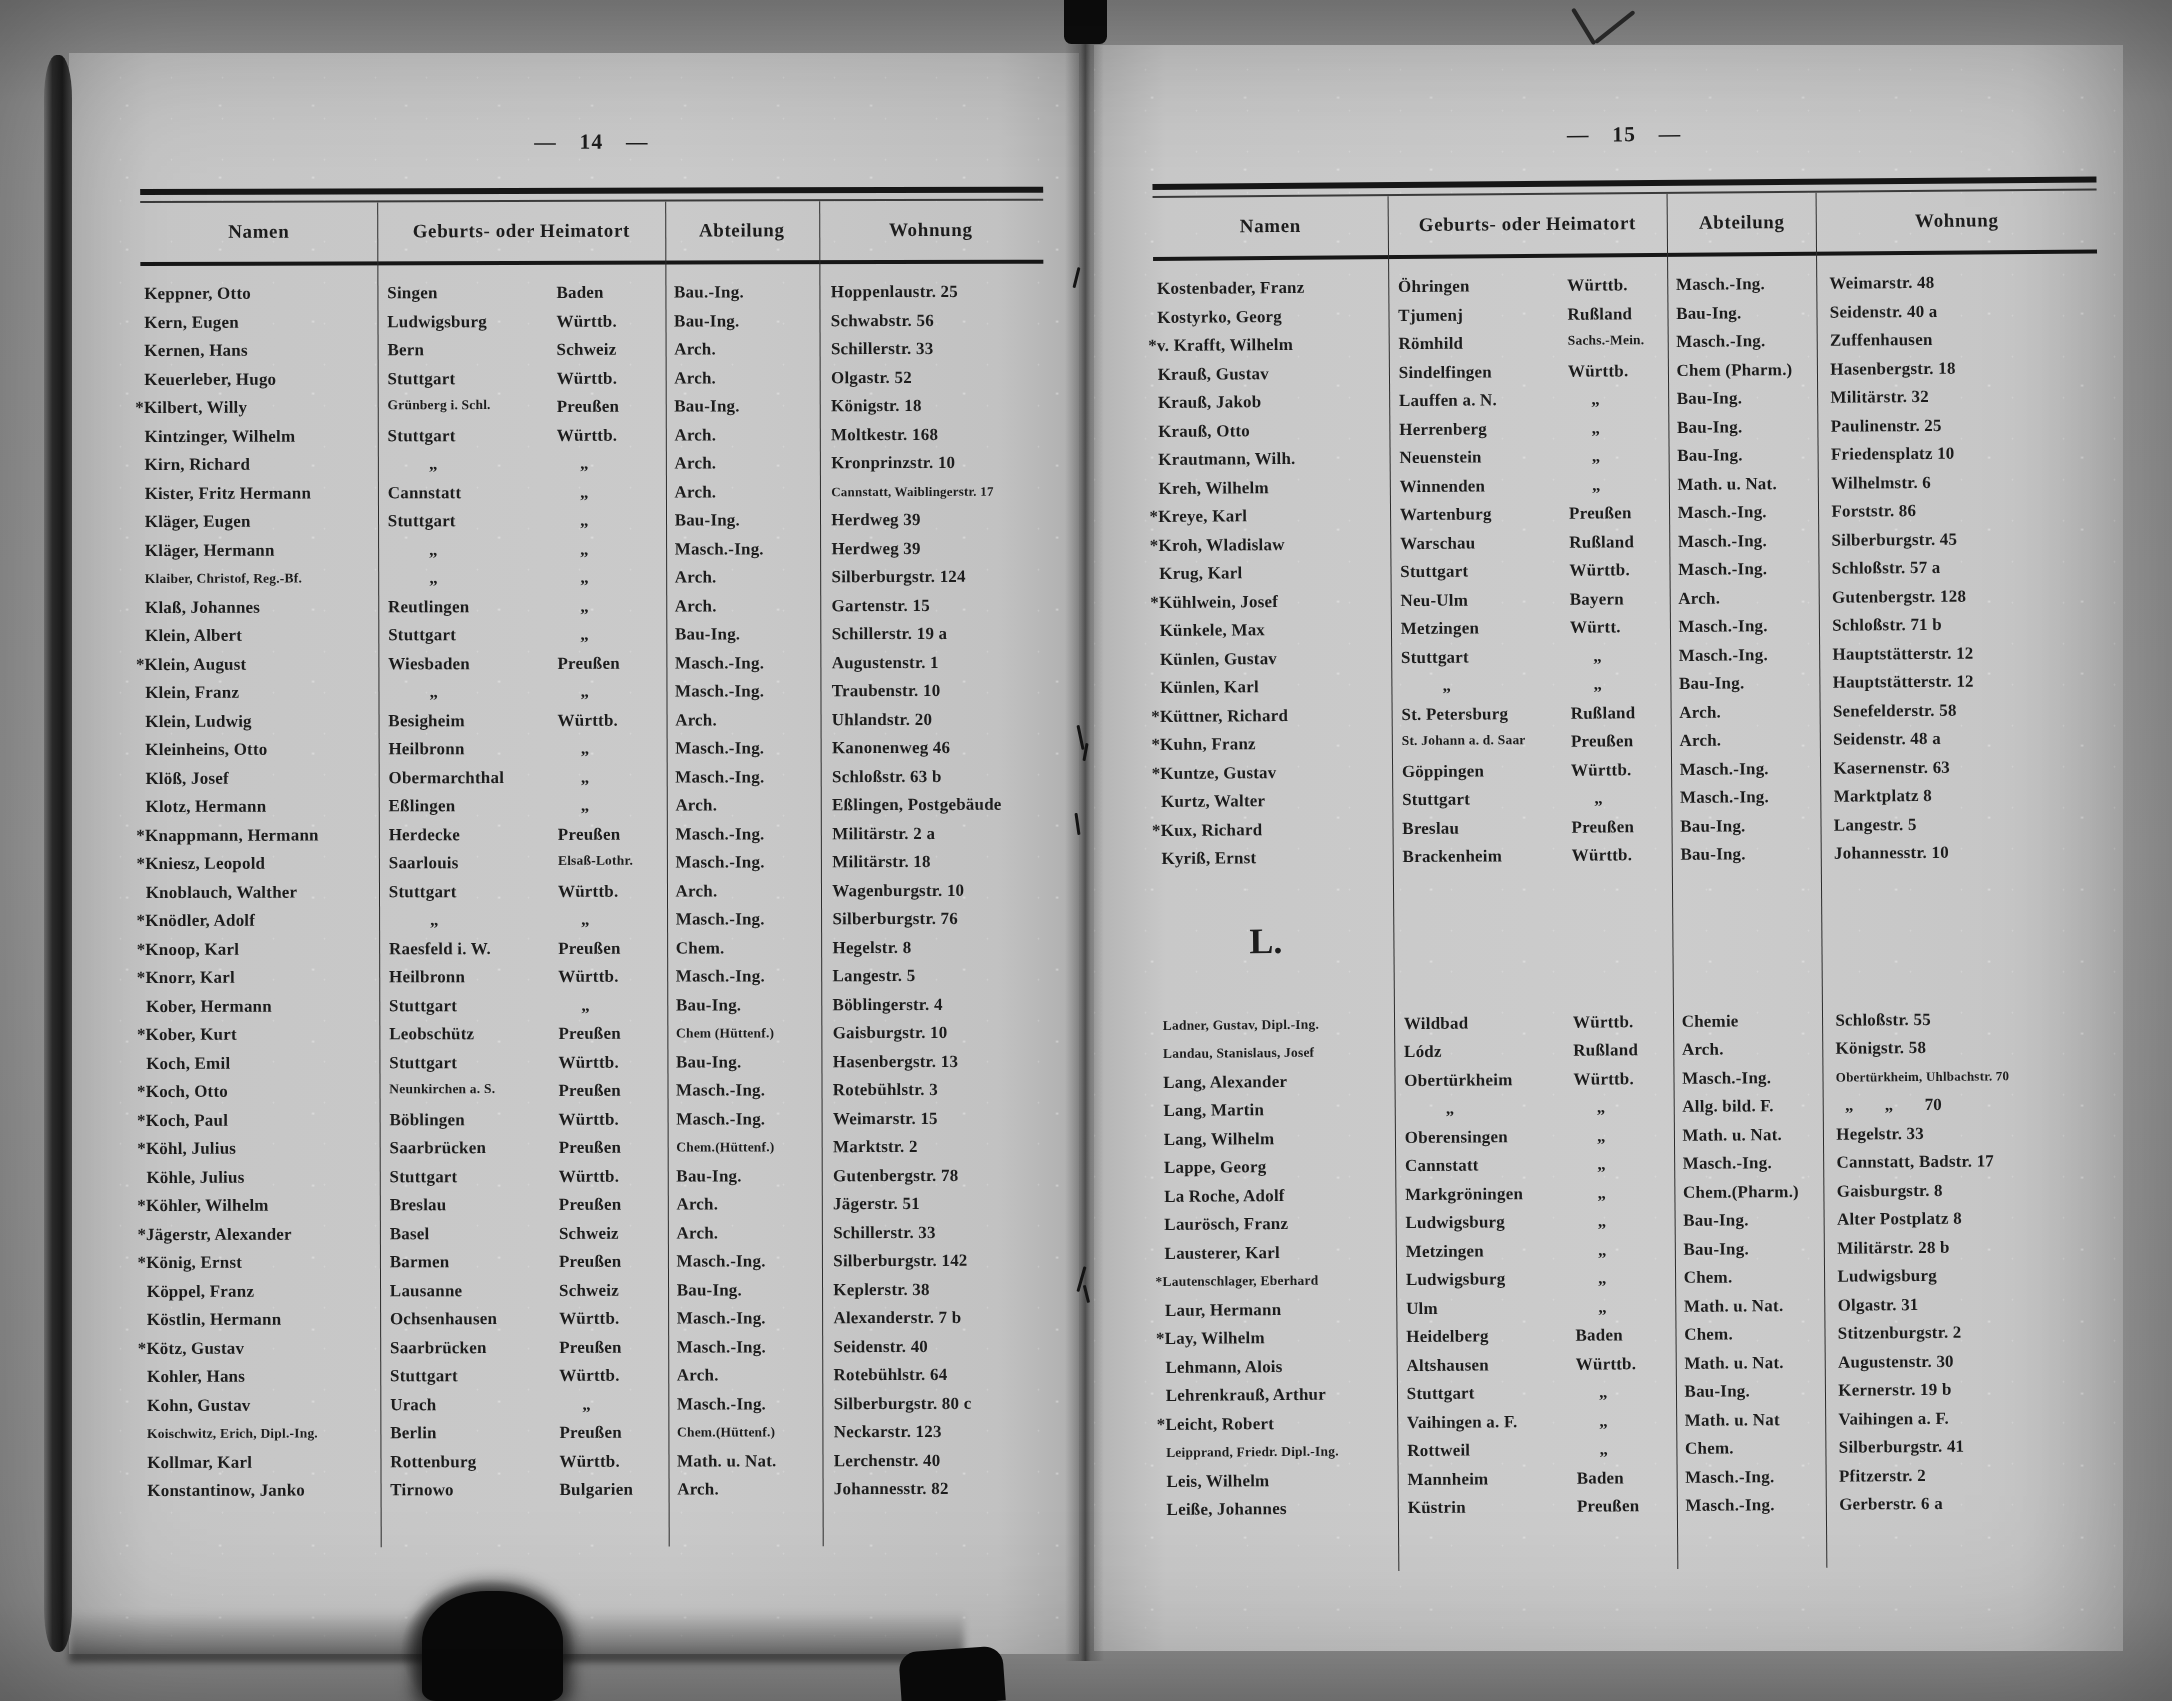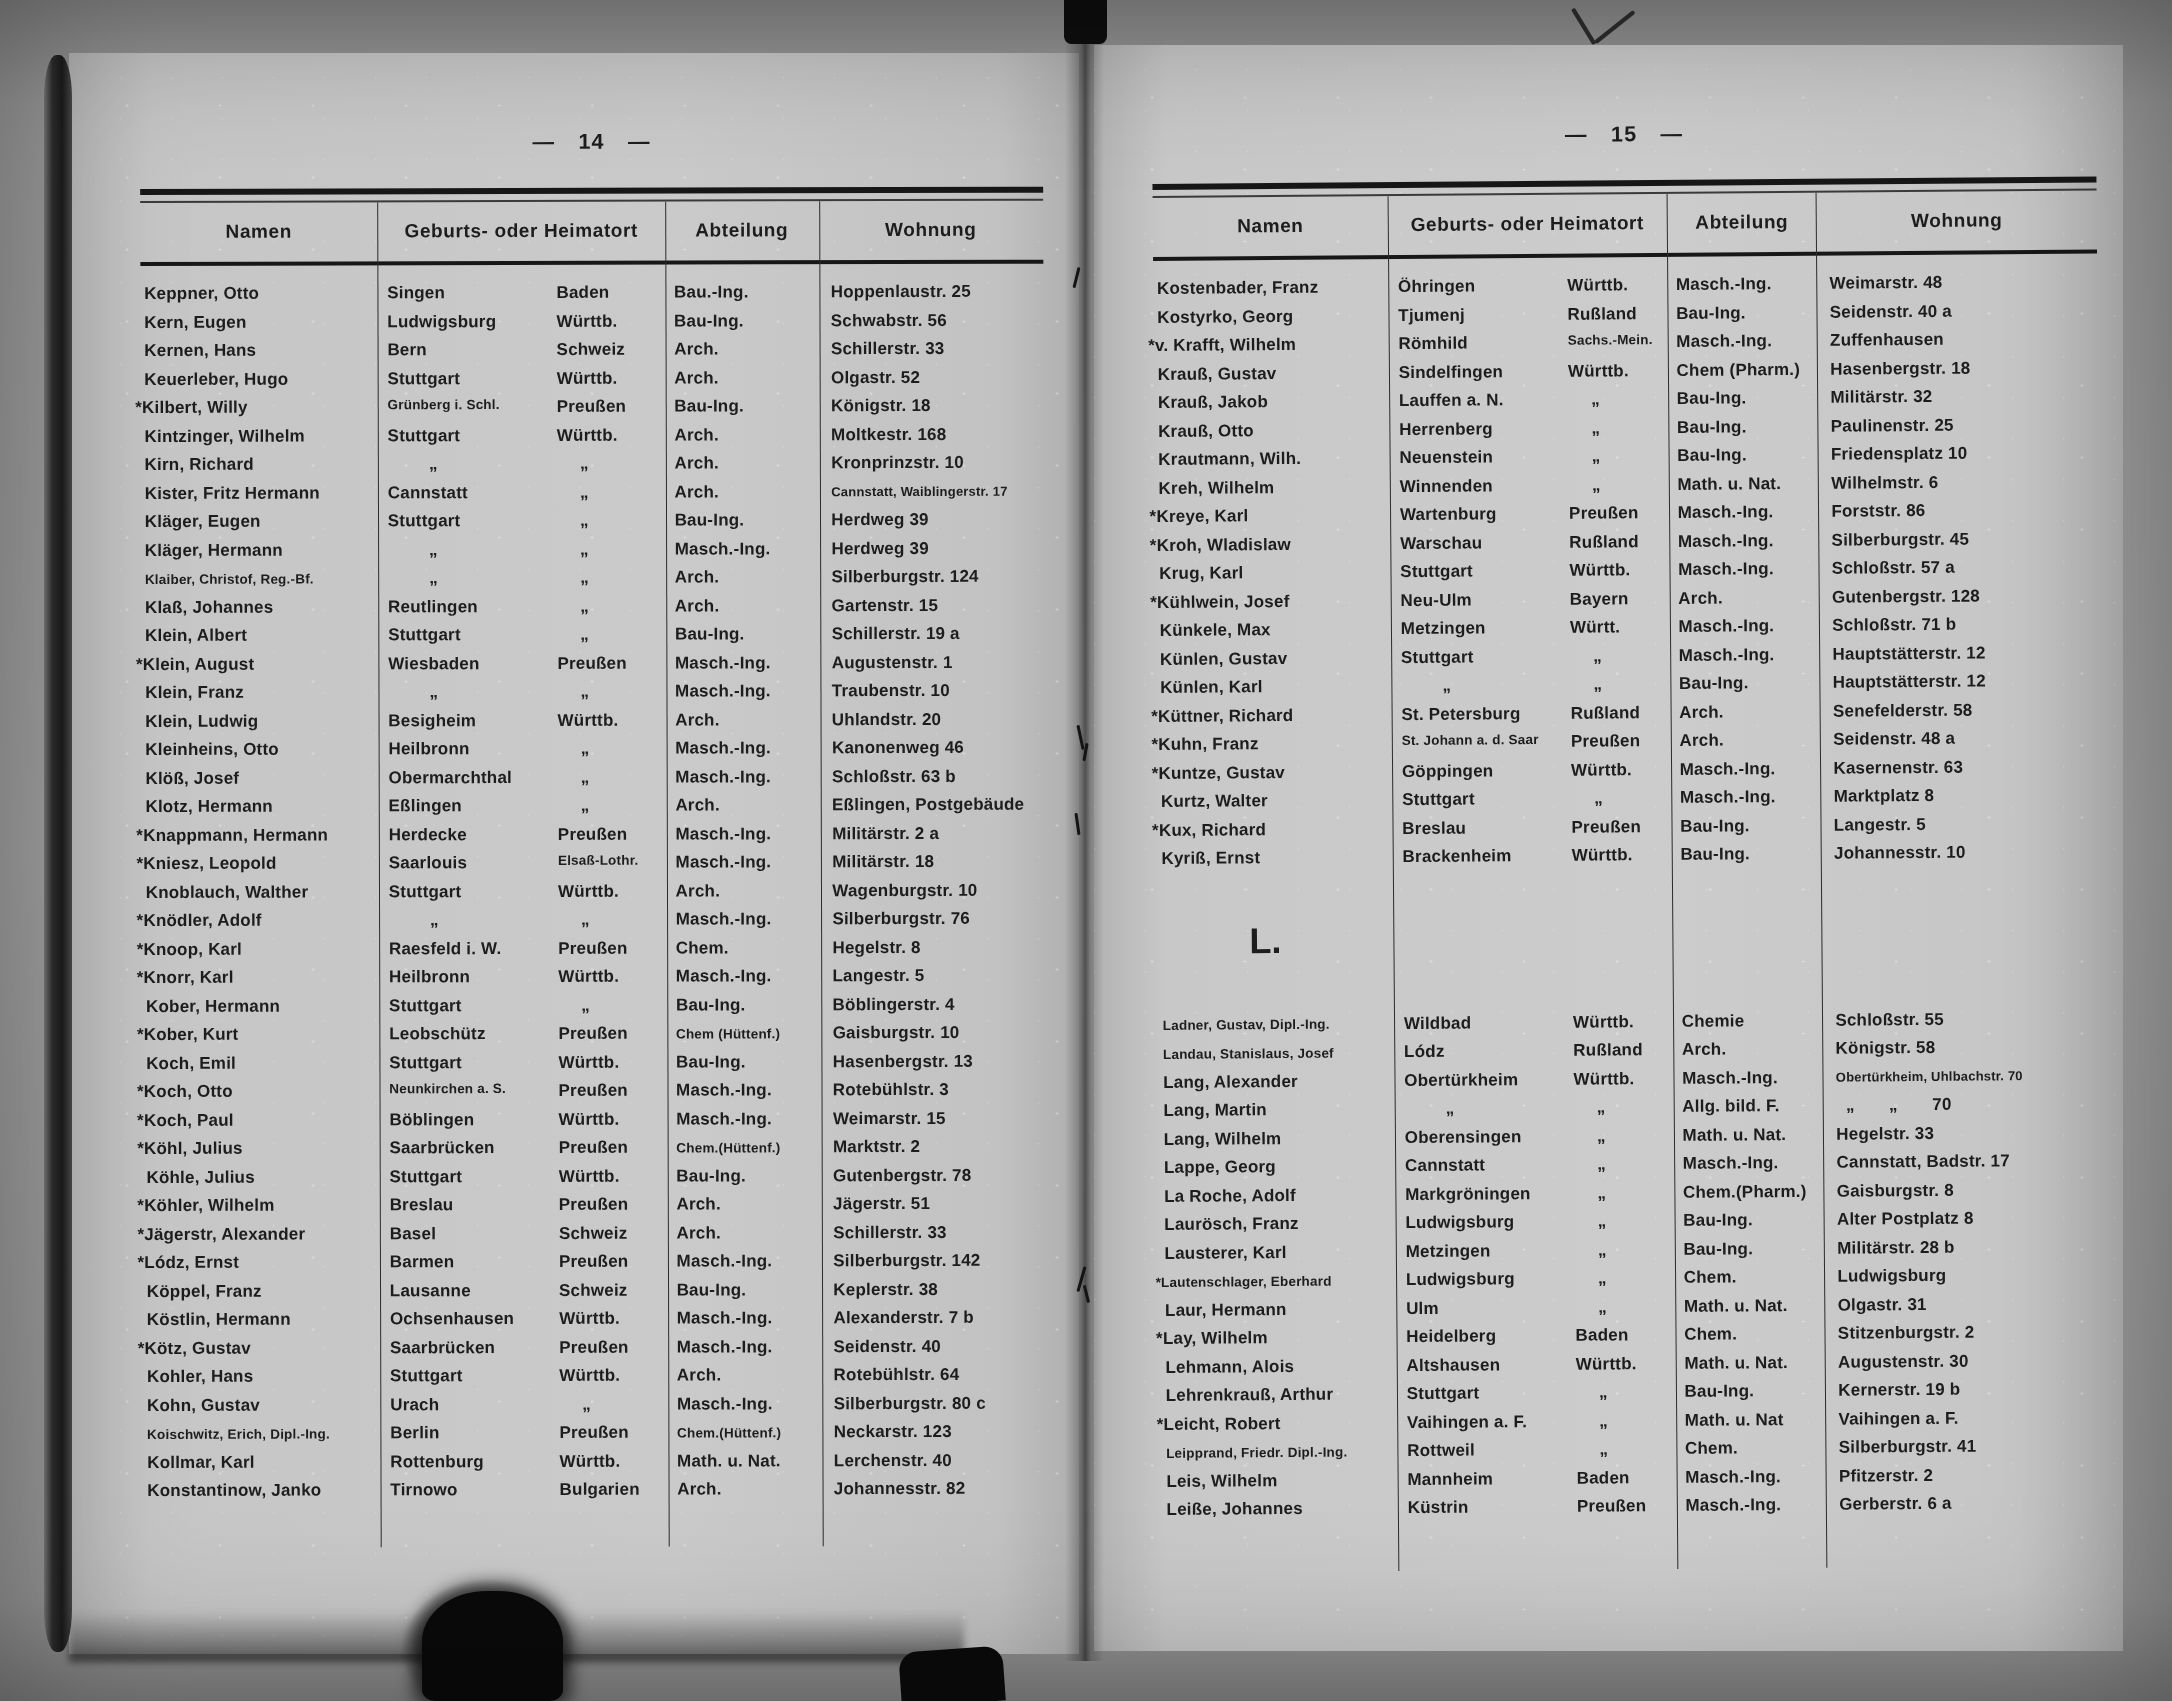--- a/index.html
+++ b/index.html
@@ -1,18 +1,18 @@
 <!DOCTYPE html>
 <html style="font-size:9.8px"><head>
 <meta charset="utf-8">
 <style>
   html,body{margin:0;padding:0;background:#777;}
   .photo{position:relative;width:2172px;height:1702px;overflow:hidden;
          background:linear-gradient(180deg,#898989 0%,#9a9a9a 6%,#a2a2a2 50%,#979797 94%,#858585 100%);
-         font-family:Liberation Sans, sans-serif;}
+         font-family:Liberation Serif, serif;}
   .photo::before{content:"";position:absolute;inset:0;pointer-events:none;z-index:40;
          box-shadow:inset 0 0 172px rgba(0,0,0,.38);}
   
   .sheet{position:absolute;background:#c7c7c7;}
   .sheet::after{content:"";position:absolute;inset:0;pointer-events:none;opacity:.8;
          background-image:radial-gradient(circle,rgba(255,255,255,.50) 0.8px,transparent 1.5px),
                           radial-gradient(circle,rgba(255,255,255,.30) 0.6px,transparent 1.2px);
          background-size:93px 72px,51px 41px;background-position:11.6px 16.6px,26px 4.3px;}
   .sheet-left{left:69px;top:53px;width:1010px;height:1601px;
          background:linear-gradient(90deg,#b9b9b9 0%,#c6c6c6 8%,#cacaca 60%,#c2c2c2 92%,#aeaeae 100%);}
@@ -391,21 +391,21 @@
           <div class="row">
             <div class="c-name starred">*Jägerstr, Alexander</div>
             <div class="c-heim">
               <div class="ort">Basel</div>
               <div class="land">Schweiz</div>
             </div>
             <div class="c-abt">Arch.</div>
             <div class="c-wohn">Schillerstr. 33</div>
           </div>
           <div class="row">
-            <div class="c-name starred">*Lódz, Ernst</div>
+            <div class="c-name starred">*König, Ernst</div>
             <div class="c-heim">
               <div class="ort">Barmen</div>
               <div class="land">Preußen</div>
             </div>
             <div class="c-abt">Masch.-Ing.</div>
             <div class="c-wohn">Silberburgstr. 142</div>
           </div>
           <div class="row">
             <div class="c-name">Köppel, Franz</div>
             <div class="c-heim">

